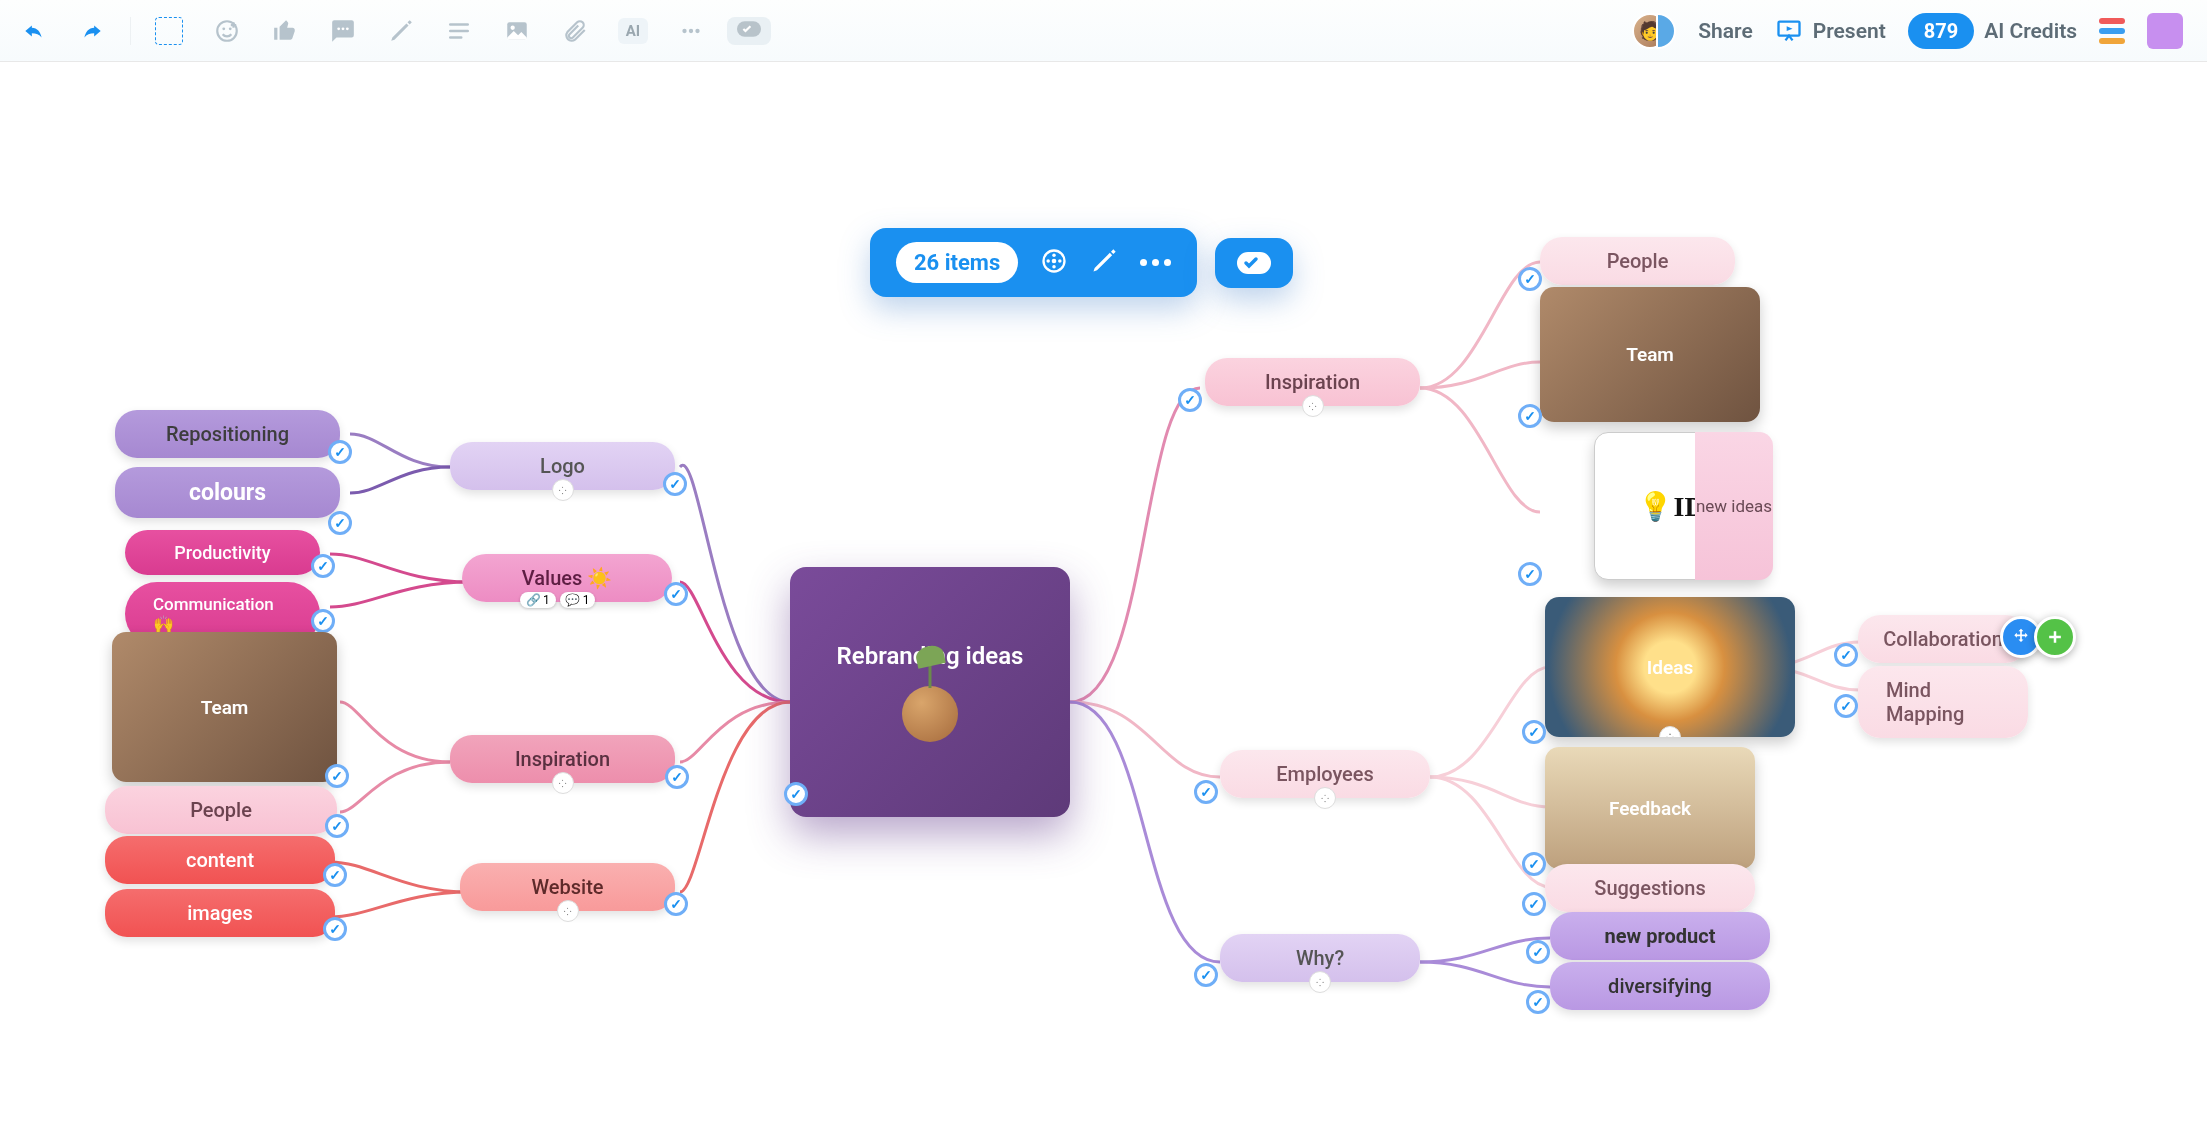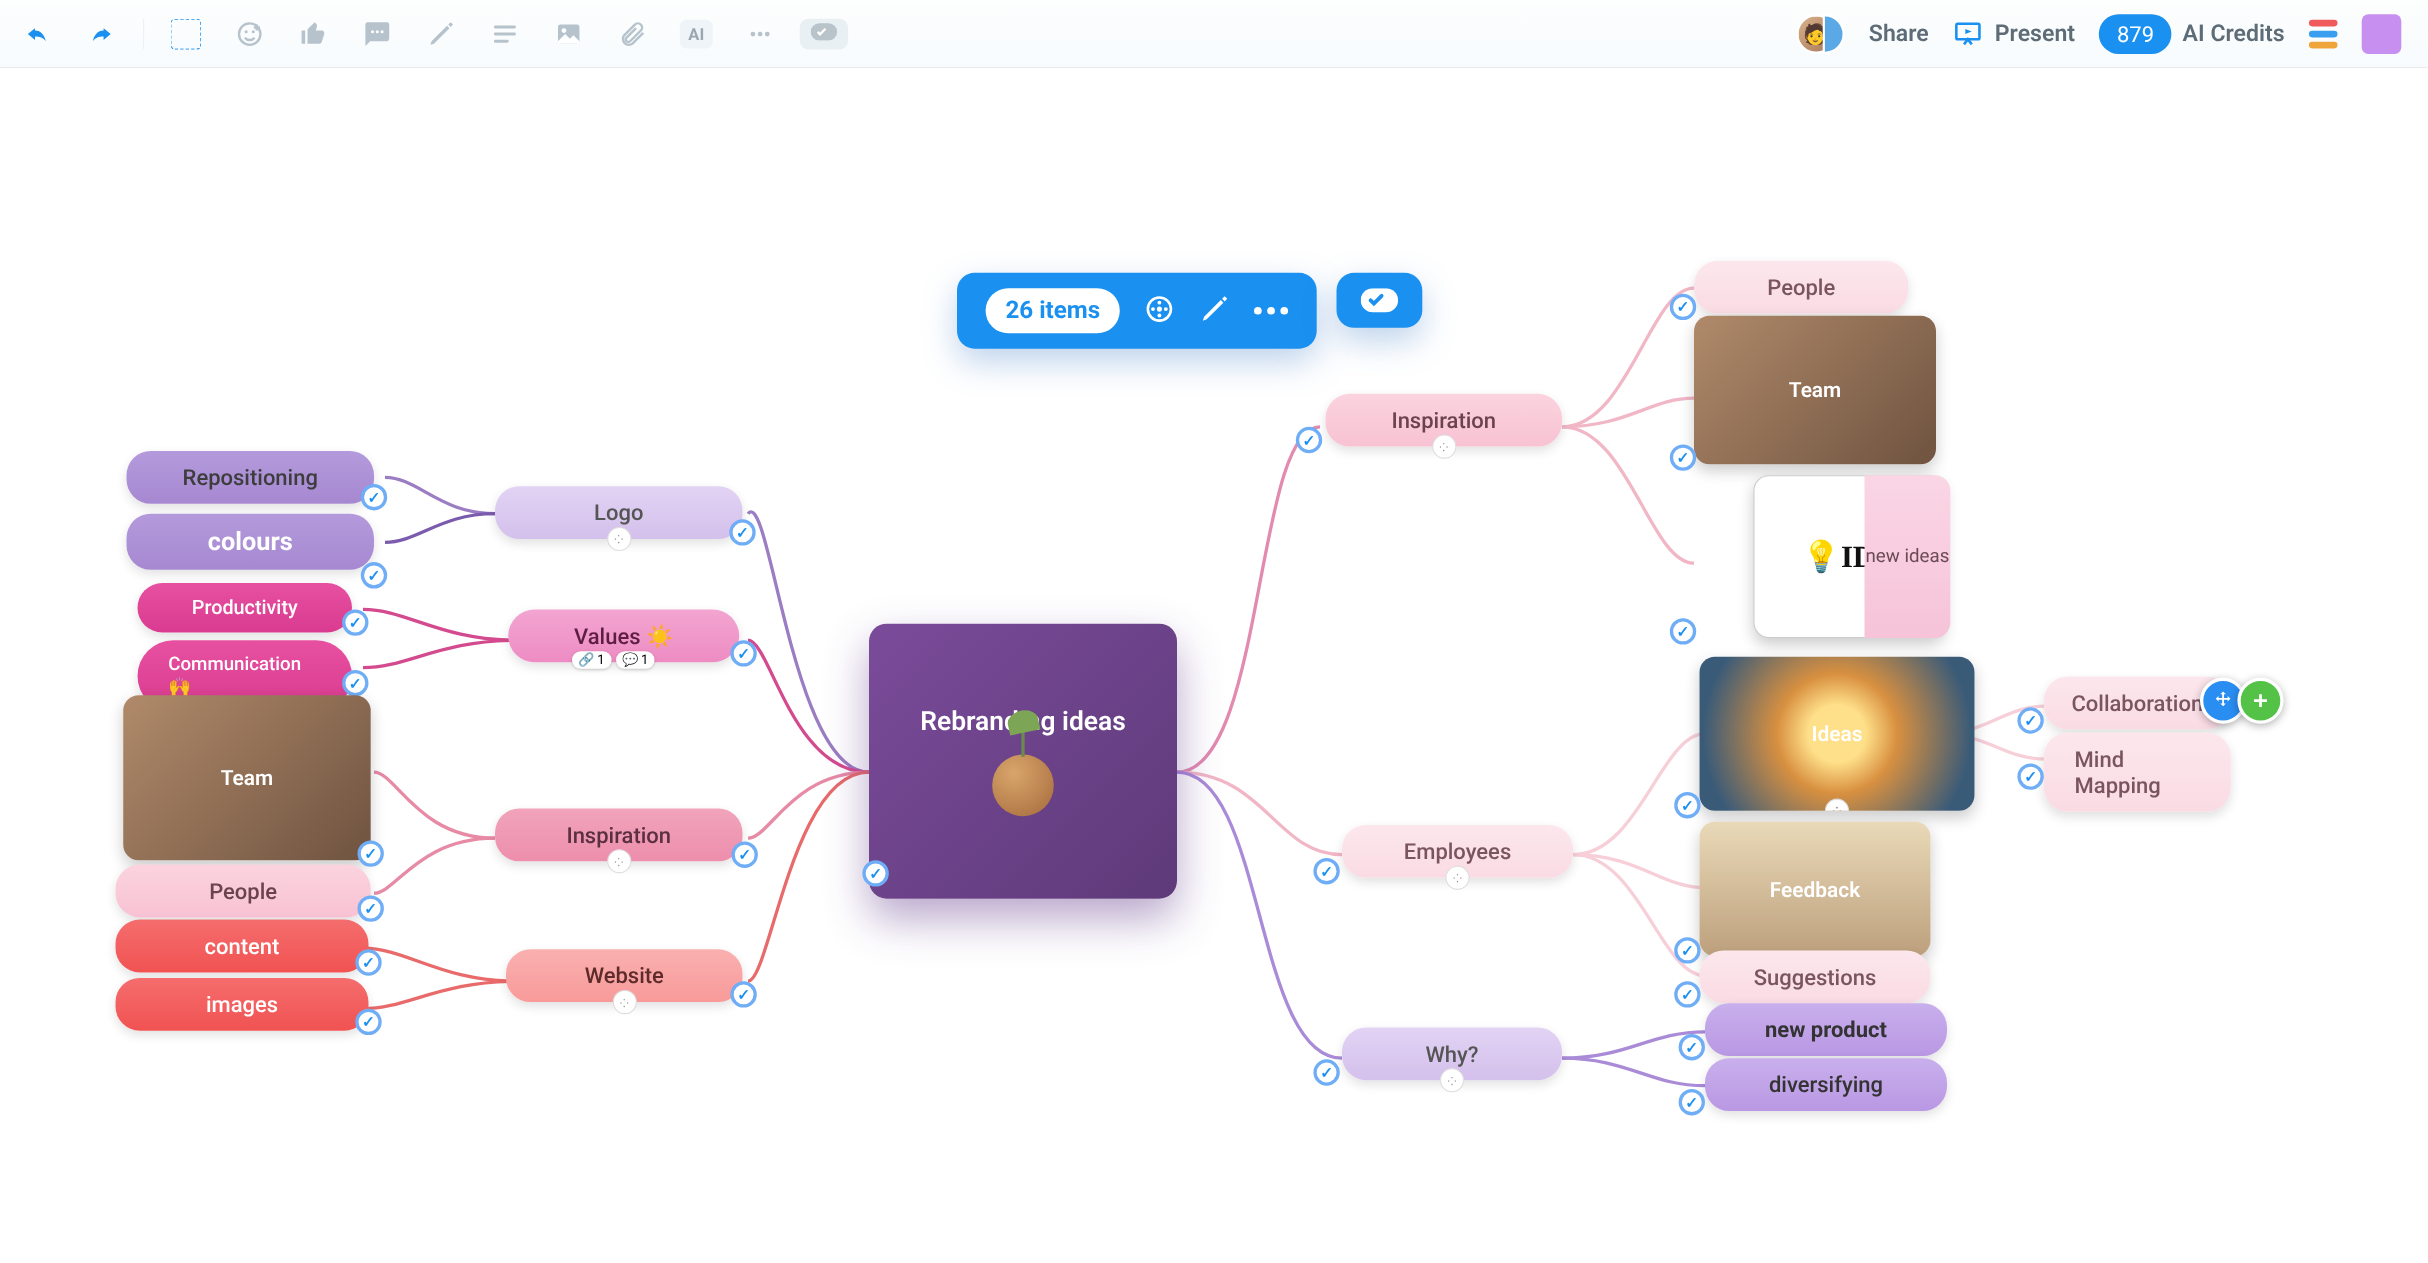--- a/index.html
+++ b/index.html
@@ -30,39 +30,38 @@
 .tb-btn svg { width: 26px; height: 26px; }
 .tb-btn.blue { color: #1a90f0; }
 .tb-btn.frame { color:#1a90f0; border:1px dashed #1a90f0; width:28px; height:28px; border-radius:4px; }
 .tb-sep { width: 1px; height: 28px; background: #edf1f3; }
 .tb-right { margin-left: auto; display:flex; align-items:center; gap:22px; padding-right:10px; }
 .avatar-stack { display:flex; }
 .avatar { width:36px; height:36px; border-radius:50%; border:2px solid #fff; background: linear-gradient(135deg,#d9b28c,#a87858); display:flex; align-items:center; justify-content:center; font-size:18px; color:#fff;}
 .avatar2 { width:20px; height:36px; border-radius: 0 18px 18px 0; border:2px solid #fff; background:#5aa9e6; margin-left:-12px;}
 .share-link, .present-link, .credits-link { display:flex; align-items:center; gap:10px; font-size:21px; font-weight:600; color:#5d6c76; cursor:pointer;}
 .present-link svg { color:#1a90f0; width:28px; height:28px;}
-.credits-badge { background:#1a90f0; color:#fff; font-weight:400; font-size:20px; padding:6px 16px; border-radius:20px; }
+.credits-badge { background:#1a90f0; color:#fff; font-weight:700; font-size:20px; padding:6px 16px; border-radius:20px; }
 .color-btn { display:flex; flex-direction:column; gap:4px; }
 .color-btn .bar { width:26px; height:6px; border-radius:3px;}
 .assistant-btn { width:36px; height:36px; background:#c78fef; border-radius:6px; position:relative; }
 
 
 .canvas { position:absolute; top:62px; left:0; right:0; bottom:0; background:#fff;}
 
 
 .float-bar {
   position: absolute;
   display: flex; gap: 18px; align-items: center;
 }
 .float-pill {
   background: #1a90f0; color:#fff;
   display:flex; align-items:center; gap:22px;
   padding: 14px 26px; border-radius: 16px;
   box-shadow: 0 12px 30px rgba(70,130,200,0.35);
-  margin-top: 20px;
 }
 .float-pill .count {
   background:#fff; color:#1a90f0; font-weight:700; font-size:22px;
   padding:8px 18px; border-radius: 22px;
 }
 .float-pill svg { width:28px; height:28px; fill:#fff; }
 .float-dots { display:flex; gap:5px; }
 .float-dots span { width:7px; height:7px; border-radius:50%; background:#fff;}
 .float-task {
   background:#1a90f0; color:#fff; padding: 14px 22px; border-radius:16px;

